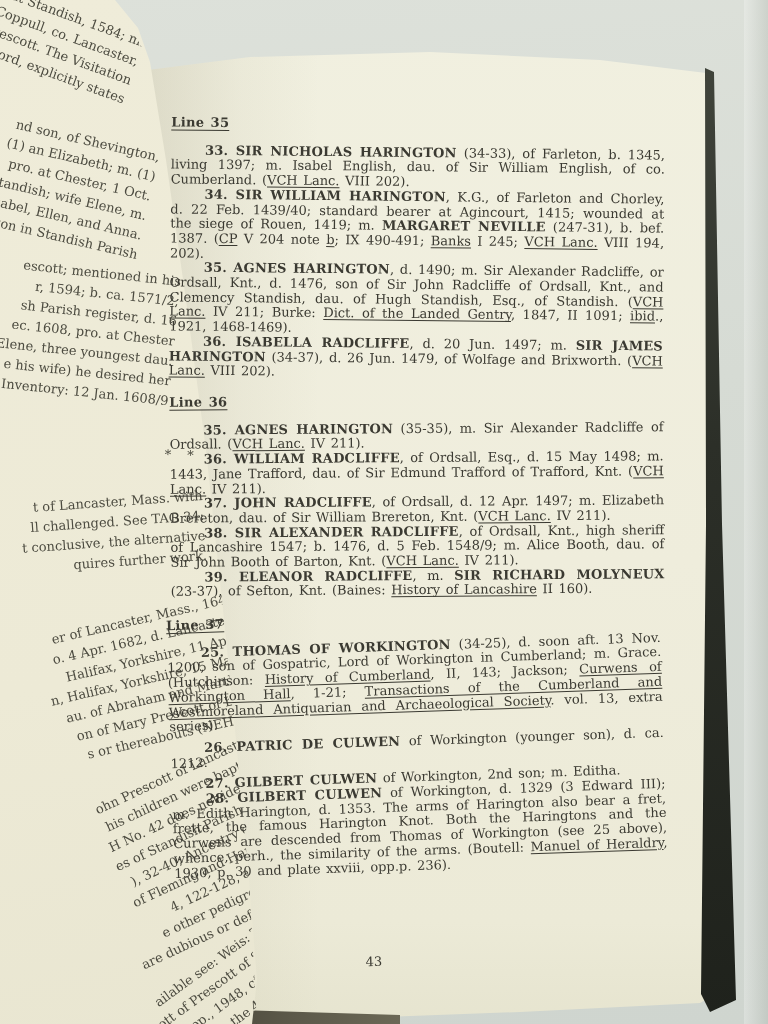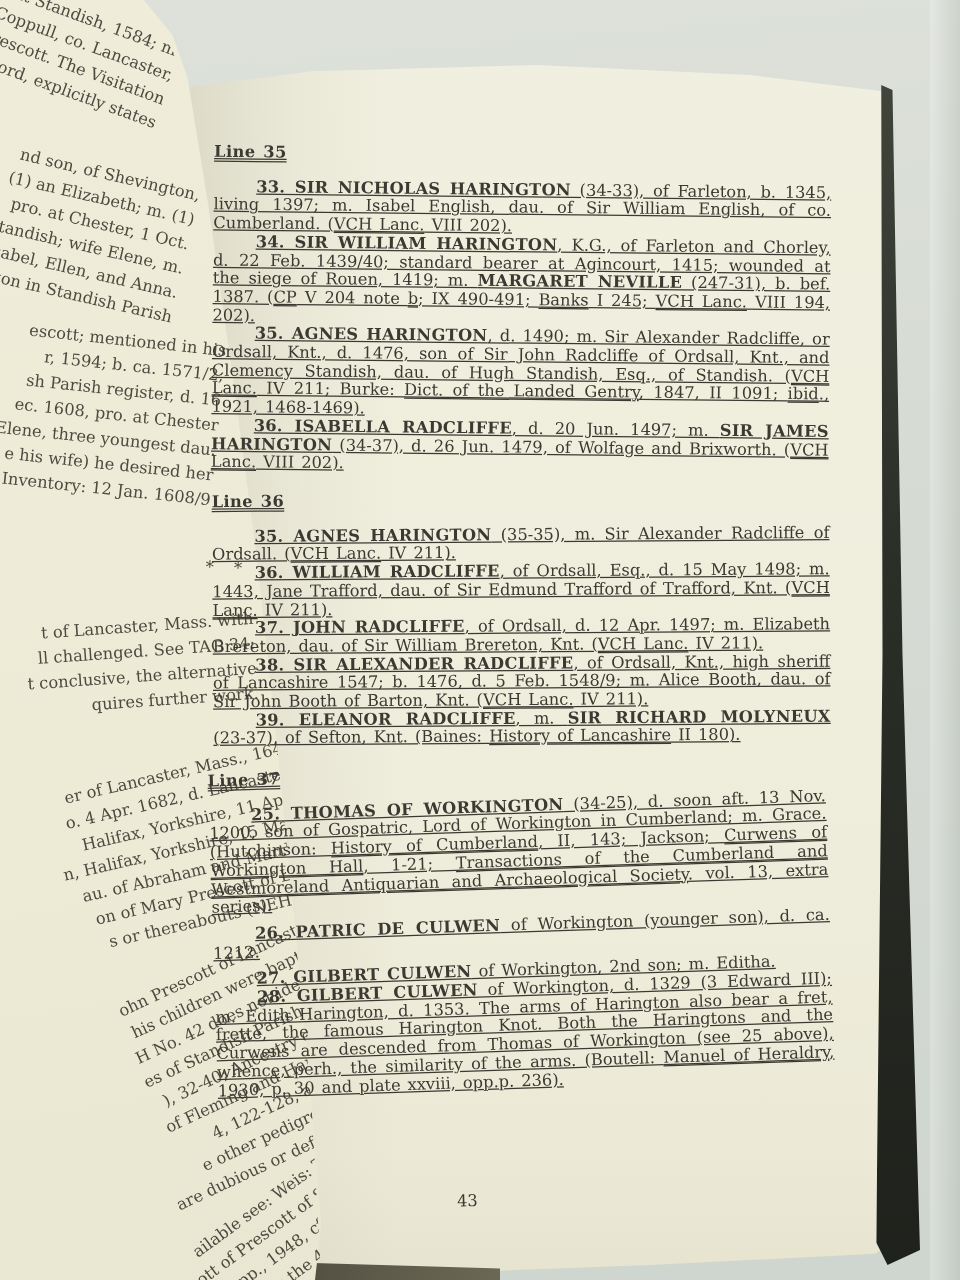--- a/index.html
+++ b/index.html
@@ -44,21 +44,20 @@
       linear-gradient(170deg,#efecd9 0%,#edead6 60%,#e8e5d0 100%);
     clip-path:polygon(0 0,115px 0,138px 28px,150px 62px,166px 160px,186px 300px,
                       206px 450px,222px 600px,237px 750px,249px 880px,257px 980px,
                       252px 1024px,0 1024px);
   }
   
   .rp-text{
     position:absolute;left:170px;top:118px;width:494px;
     font-size:13px;line-height:14.7px;color:#3b3a32;
     word-spacing:1.5px;
-    text-decoration:underline;
   }
   .section{position:relative;}
   .sec-0{transform:rotate(.6deg);}
   .sec-1{transform:rotate(-.4deg);}
   .sec-2{transform:rotate(-1.9deg);}
   .line-heading{
     font-weight:bold;text-decoration:underline;text-underline-offset:3px;
     margin:13px 0 13px 0;letter-spacing:.3px;
   }
   .sec-0 .line-heading{margin-top:0;}
@@ -169,21 +168,21 @@
       <p class="entry"><span class="b">34. SIR WILLIAM HARINGTON</span><span>, K.G., of Farleton and Chorley, d. 22 Feb. 1439/40; standard bearer at Agincourt, 1415; wounded at the siege of Rouen, 1419; m. </span><span class="b">MARGARET NEVILLE</span><span> (247-31), b. bef. 1387.  (</span><span class="u">CP</span><span> V 204 note </span><span class="u">b</span><span>; IX 490-491; </span><span class="u">Banks</span><span> I 245; </span><span class="u">VCH Lanc.</span><span> VIII 194, 202).</span></p>
       <p class="entry"><span class="b">35. AGNES HARINGTON</span><span>, d. 1490; m. Sir Alexander Radcliffe, or Ordsall, Knt., d. 1476, son of Sir John Radcliffe of Ordsall, Knt., and Clemency Standish, dau. of Hugh Standish, Esq., of Standish. (</span><span class="u">VCH Lanc.</span><span> IV 211; Burke: </span><span class="u">Dict. of the Landed Gentry</span><span>, 1847, II 1091; </span><span class="u">ibid</span><span>., 1921, 1468-1469).</span></p>
       <p class="entry"><span class="b">36. ISABELLA RADCLIFFE</span><span>, d. 20 Jun. 1497; m. </span><span class="b">SIR JAMES HARINGTON</span><span> (34-37), d. 26 Jun. 1479, of Wolfage and Brixworth. (</span><span class="u">VCH Lanc.</span><span> VIII 202).</span></p>
     </div>
     <div class="section sec-1">
       <div class="line-heading">Line 36</div>
       <p class="entry"><span class="b">35. AGNES HARINGTON</span><span> (35-35), m. Sir Alexander Radcliffe of Ordsall. (</span><span class="u">VCH Lanc.</span><span> IV 211).</span></p>
       <p class="entry"><span class="b">36. WILLIAM RADCLIFFE</span><span>, of Ordsall, Esq., d. 15 May 1498; m. 1443, Jane Trafford, dau. of Sir Edmund Trafford of Trafford, Knt. (</span><span class="u">VCH Lanc.</span><span> IV 211).</span></p>
       <p class="entry"><span class="b">37. JOHN RADCLIFFE</span><span>, of Ordsall, d. 12 Apr. 1497; m. Elizabeth Brereton, dau. of Sir William Brereton, Knt.  (</span><span class="u">VCH Lanc.</span><span> IV 211).</span></p>
       <p class="entry"><span class="b">38. SIR ALEXANDER RADCLIFFE</span><span>, of Ordsall, Knt., high sheriff of Lancashire 1547; b. 1476, d. 5 Feb. 1548/9; m. Alice Booth, dau. of Sir John Booth of Barton, Knt. (</span><span class="u">VCH Lanc.</span><span> IV 211).</span></p>
-      <p class="entry"><span class="b">39. ELEANOR RADCLIFFE</span><span>, m. </span><span class="b">SIR RICHARD MOLYNEUX</span><span> (23-37), of Sefton, Knt.  (Baines: </span><span class="u">History of Lancashire</span><span> II 180).</span></p>
+      <p class="entry"><span class="b">39. ELEANOR RADCLIFFE</span><span>, m. </span><span class="b">SIR RICHARD MOLYNEUX</span><span> (23-37), of Sefton, Knt.  (Baines: </span><span class="u">History of Lancashire</span><span> II 160).</span></p>
     </div>
     <div class="section sec-2">
       <div class="line-heading">Line 37</div>
       <p class="entry"><span class="b">25. THOMAS OF WORKINGTON</span><span> (34-25), d. soon aft. 13 Nov. 1200, son of Gospatric, Lord of Workington in Cumberland; m. Grace.  (Hutchinson: </span><span class="u">History of Cumberland</span><span>, II, 143; Jackson; </span><span class="u">Curwens of Workington Hall</span><span>, 1-21; </span><span class="u">Transactions of the Cumberland and Westmoreland Antiquarian and Archaeological Society</span><span>. vol. 13, extra series).</span></p>
       <p class="entry gap"><span class="b">26. PATRIC DE CULWEN</span><span> of Workington (younger son), d. ca. 1212.</span></p>
       <p class="entry gap"><span class="b">27. GILBERT CULWEN</span><span> of Workington, 2nd son; m. Editha.</span></p>
       <p class="entry"><span class="b">28. GILBERT CULWEN</span><span> of Workington, d. 1329 (3 Edward III); m. Edith Harington, d. 1353.  The arms of Harington also bear a fret, frette, the famous Harington Knot.  Both the Haringtons and the Curwens are descended from Thomas of Workington (see 25 above), whence, perh., the similarity of the arms.  (Boutell: </span><span class="u">Manuel of Heraldry</span><span>, 1930, p. 30 and plate xxviii, opp.p. 236).</span></p>
     </div>
   </div>
 <div class="page-number">43</div>

